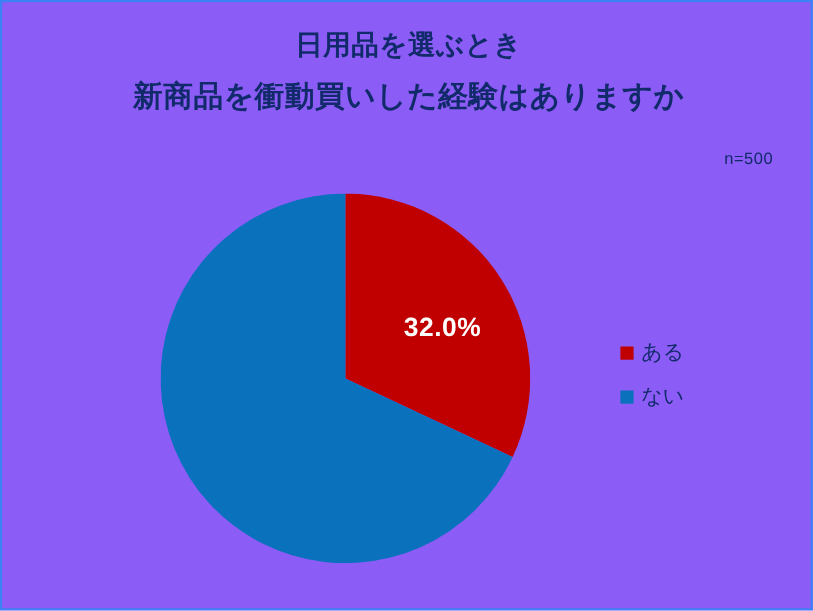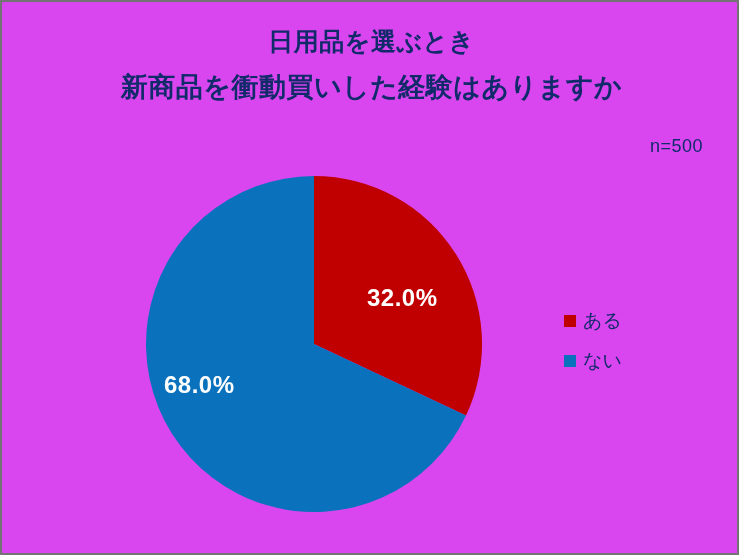--- a/index.html
+++ b/index.html
@@ -7,22 +7,22 @@
     padding: 0;
     background: #ffffff;
   }
   body {
     font-family: "Liberation Sans", "DejaVu Sans", sans-serif;
   }
   #canvas {
     position: relative;
     width: 739px;
     height: 555px;
-    background: #d946ef;
-    border: 2px solid #737373;
+    background: #8b5cf6;
+    border: 2px solid #3b82f6;
     box-sizing: border-box;
     overflow: hidden;
   }
 
   
   .title-block {
     position: absolute;
     left: 0;
     top: 22px;
     width: 739px;
@@ -44,21 +44,21 @@
     letter-spacing: 0.5px;
     line-height: 38px;
     margin-top: 10px;
   }
 
   
   .sample-note {
     position: absolute;
     right: 34px;
     top: 134px;
-    font-size: 18px;
+    font-size: 15px;
     color: #102a6a;
     font-weight: normal;
     letter-spacing: 0.5px;
   }
 
   
   .pie-wrap {
     position: absolute;
     left: 144px;
     top: 174px;
@@ -121,21 +121,20 @@
 
   <div class="pie-wrap">
     <svg class="pie-svg" viewBox="0 0 336 336">
 
       <path id="pie-slice-0" d="M 168 168 L 168.00 0.00 A 168 168 0 0 1 320.01 239.53 Z" fill="#c00000"></path>
 
       <path id="pie-slice-1" d="M 168 168 L 320.01 239.53 A 168 168 0 1 1 168.00 0.00 Z" fill="#0a72bd"></path>
     </svg>
 
     <div class="slice-label slice-label-0" style="color: rgb(255, 255, 255);">32.0%</div>
-    <div class="slice-label slice-label-1" style="color: rgb(255, 255, 255);">68.0%</div>
   </div>
 
   <div class="legend">
     <div class="legend-item">
       <span class="legend-swatch" id="legend-swatch-0" style="background: rgb(192, 0, 0);"></span>
       <span class="legend-label" style="color: rgb(16, 42, 106);">ある</span>
     </div>
     <div class="legend-item">
       <span class="legend-swatch" id="legend-swatch-1" style="background: rgb(10, 114, 189);"></span>
       <span class="legend-label" style="color: rgb(16, 42, 106); font-family: Liberation Serif, serif;">ない</span>

